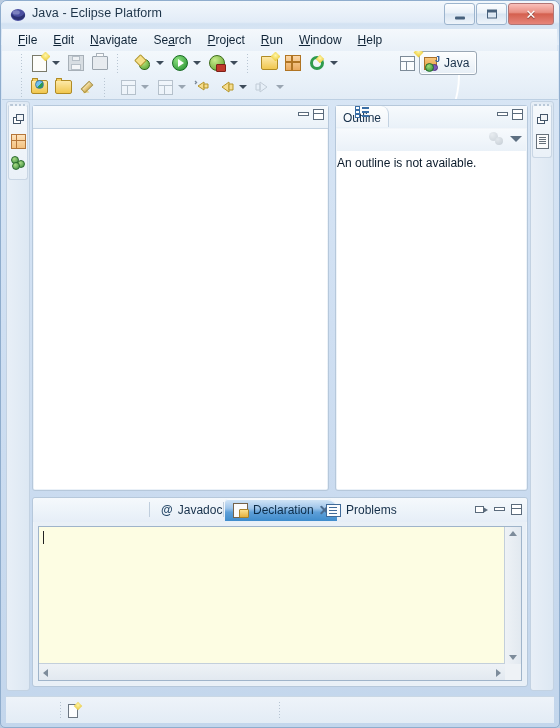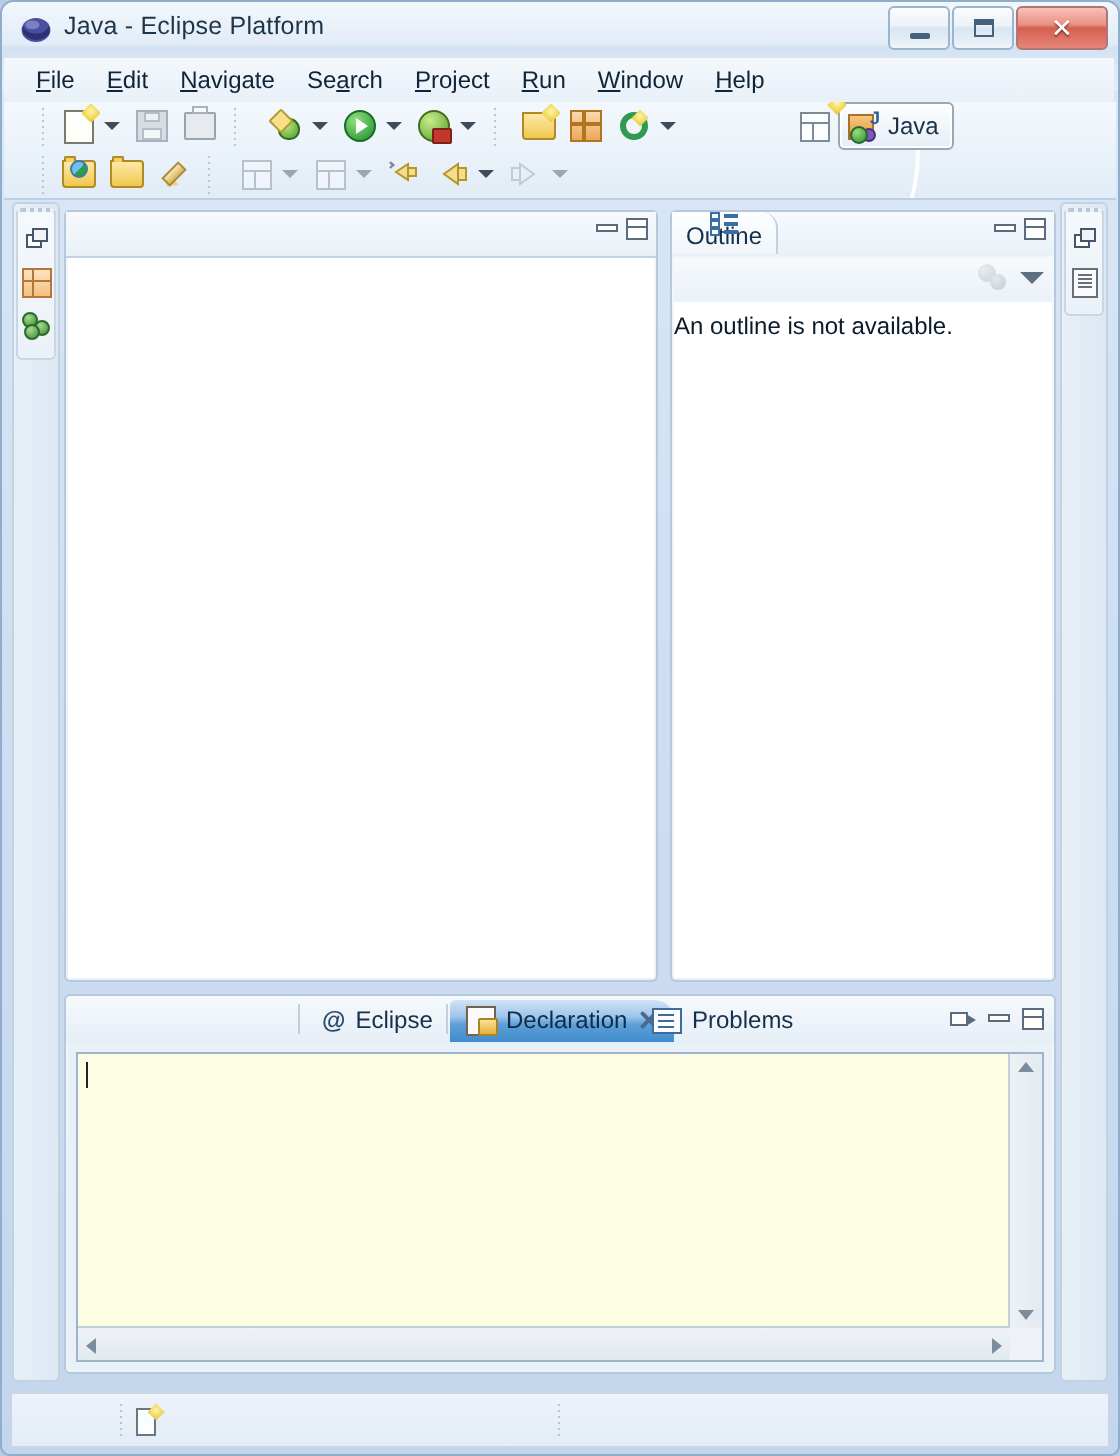--- a/index.html
+++ b/index.html
@@ -560,21 +560,21 @@
       <div class="outline-msg">An outline is not available.</div>
     </div>
 
     <div class="pane" id="bottomPane">
       <div class="btabs">
 
         <div class="btab-sep" style="left:116px;"></div>
 
         <div class="btab" style="left:120px;">
           <span class="i-at">@</span>
-          <span class="tab-label">Eclipse</span>
+          <span class="tab-label">Javadoc</span>
         </div>
         <div class="btab-sep" style="left:190px;"></div>
 
         <div class="btab sel" style="left:192px;">
           <span class="i-decl"></span>
           <span class="tab-label">Declaration</span>
           <span class="x-glyph"></span>
         </div>
 
         <div class="btab" style="left:285px;">

